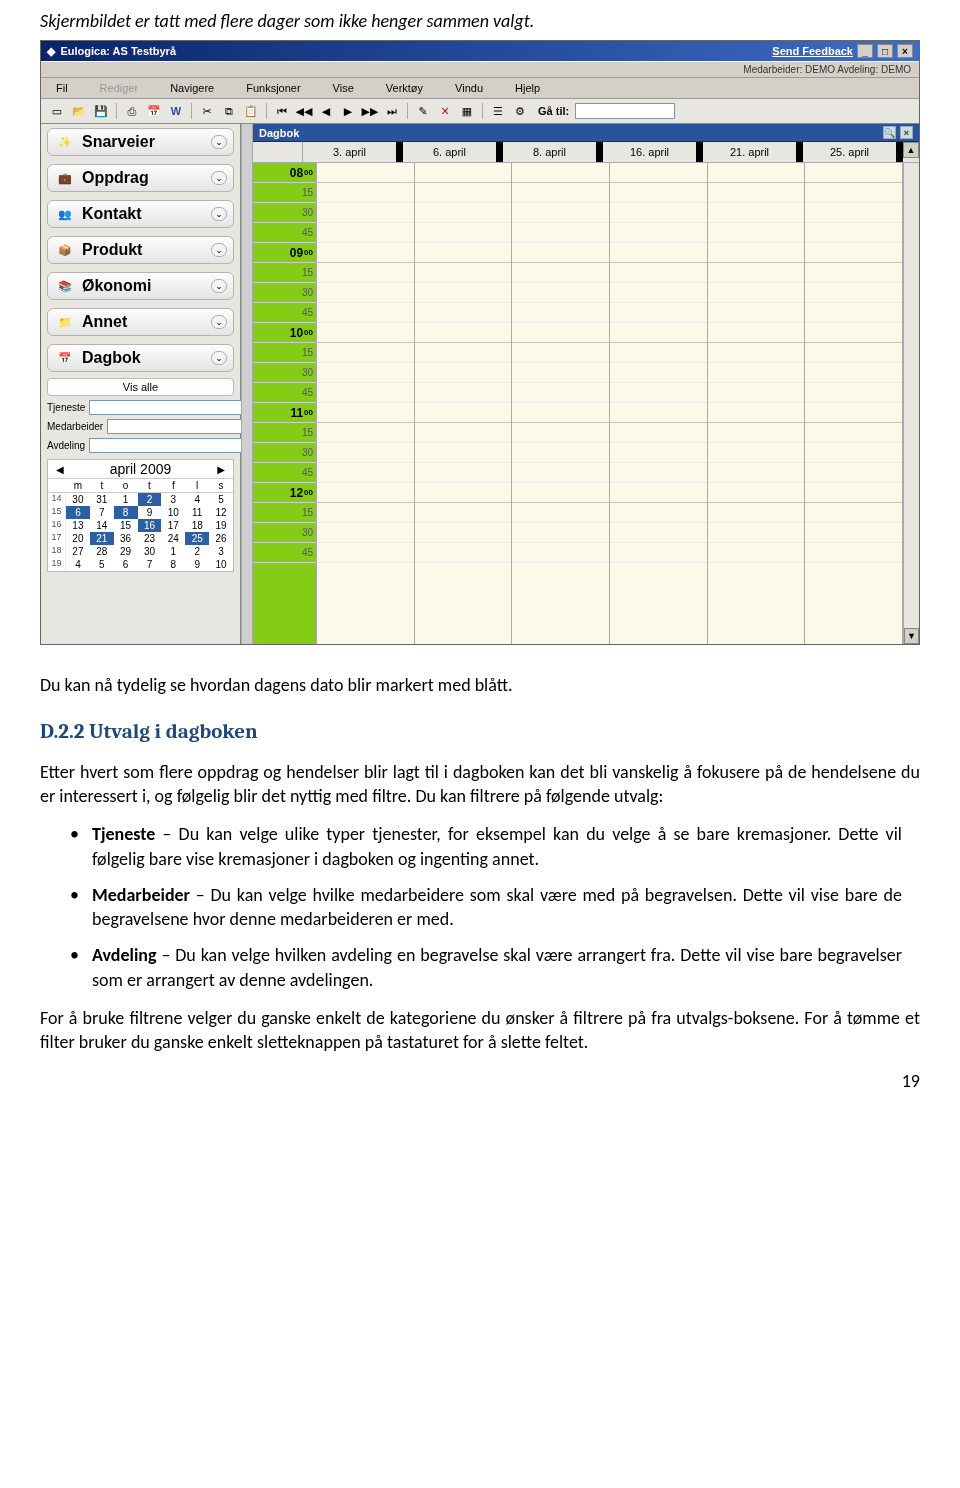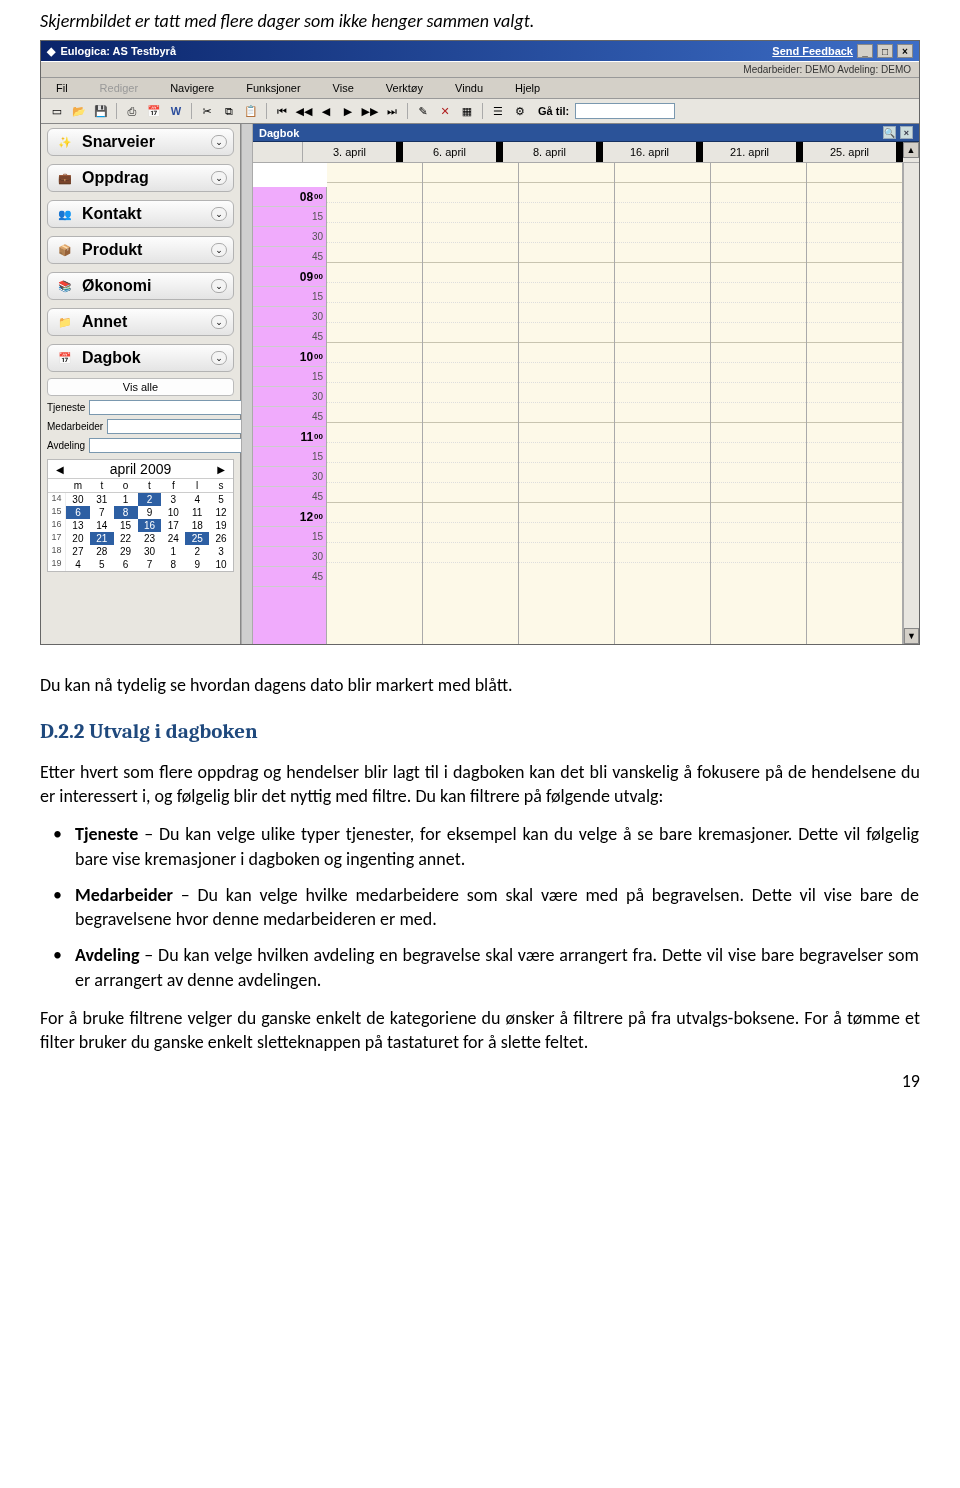--- a/index.html
+++ b/index.html
@@ -114,38 +114,38 @@
   }
   .title-icons { display:flex; gap:4px; }
   .title-icon { width: 13px; height: 13px; border: 1px solid #9ab; background: #cdd; font-size:9px; display:flex; align-items:center; justify-content:center; color:#334; cursor:pointer; }
   .daterow { display: flex; border-bottom: 1px solid #aaa; background: #e8e6e0; }
   .time-gutter-head { width: 50px; border-right: 1px solid #aaa; }
   .daterow .datecol {
     flex: 1; text-align: center; padding: 4px 0; border-right: 7px solid #000000;
     font-size: 11px; cursor: pointer;
   }
   .sched { flex: 1; display: flex; overflow: hidden; position: relative; }
-  .time-gutter { width: 74px; border-right: 1px solid #aaa; background: #f0abfc; margin-top: 24px; }
+  .time-gutter { width: 64px; border-right: 1px solid #aaa; background: #84cc16; }
   .time-slot { height: 20px; border-bottom: 1px solid #ccc; display: flex; align-items: center; justify-content: flex-end; padding-right: 3px; font-size: 10px; color: #555; }
   .time-slot.hour { font-weight: bold; color: #000; font-size: 11px; }
   .time-slot.hour .hh { font-size: 12px; }
   .time-slot.hour .mm { font-size: 8px; vertical-align: top; margin-left:1px; }
   .day-cols { flex: 1; display: flex; }
   .daycol { flex: 1; border-right: 1px solid #aaa; background: #fdf9e8; }
   .daycol .slot { height: 20px; border-bottom: 1px dotted #ddd; }
   .daycol .slot.hour { border-bottom: 1px solid #c8c4b0; }
   .scrollbar { width: 16px; background: #e8e6e0; border-left: 1px solid #aaa; display: flex; flex-direction: column; }
   .sb-btn { height: 16px; border: 1px solid #888; background: #d4d0c8; display:flex; align-items:center; justify-content:center; font-size:9px; cursor:pointer; }
   .sb-track { flex: 1; }
   
   .doc-text { font-size: 18px; line-height: 1.35; text-align: justify; }
   .doc-text p { margin: 14px 0; }
   .section-head { font-family: Cambria, Georgia, serif; color: #1f497d; font-size: 21px; margin: 20px 0 6px 0; }
   ul.bul { list-style: none; padding-left: 34px; margin: 10px 0; }
-  ul.bul li { position: relative; margin: 12px 1px; }
+  ul.bul li { position: relative; margin: 12px 18px; }
   ul.bul li::before {
     content: "•"; position: absolute; left: -22px; top: 0; font-size: 18px;
   }
   .pagenum { text-align: right; font-size: 18px; margin-top: 28px; }
 </style>
 </head>
 <body>
 
 <p class="caption">Skjermbildet er tatt med flere dager som ikke henger sammen valgt.</p>
 
@@ -298,21 +298,21 @@
               <div class="cal-day">15</div>
               <div class="cal-day sel">16</div>
               <div class="cal-day">17</div>
               <div class="cal-day">18</div>
               <div class="cal-day">19</div>
             </div>
             <div class="cal-row">
               <div class="cal-wk">17</div>
               <div class="cal-day">20</div>
               <div class="cal-day sel">21</div>
-              <div class="cal-day">22</div>
+              <div class="cal-day">36</div>
               <div class="cal-day">23</div>
               <div class="cal-day">24</div>
               <div class="cal-day sel">25</div>
               <div class="cal-day">26</div>
             </div>
             <div class="cal-row">
               <div class="cal-wk">18</div>
               <div class="cal-day">27</div>
               <div class="cal-day">28</div>
               <div class="cal-day">29</div>

